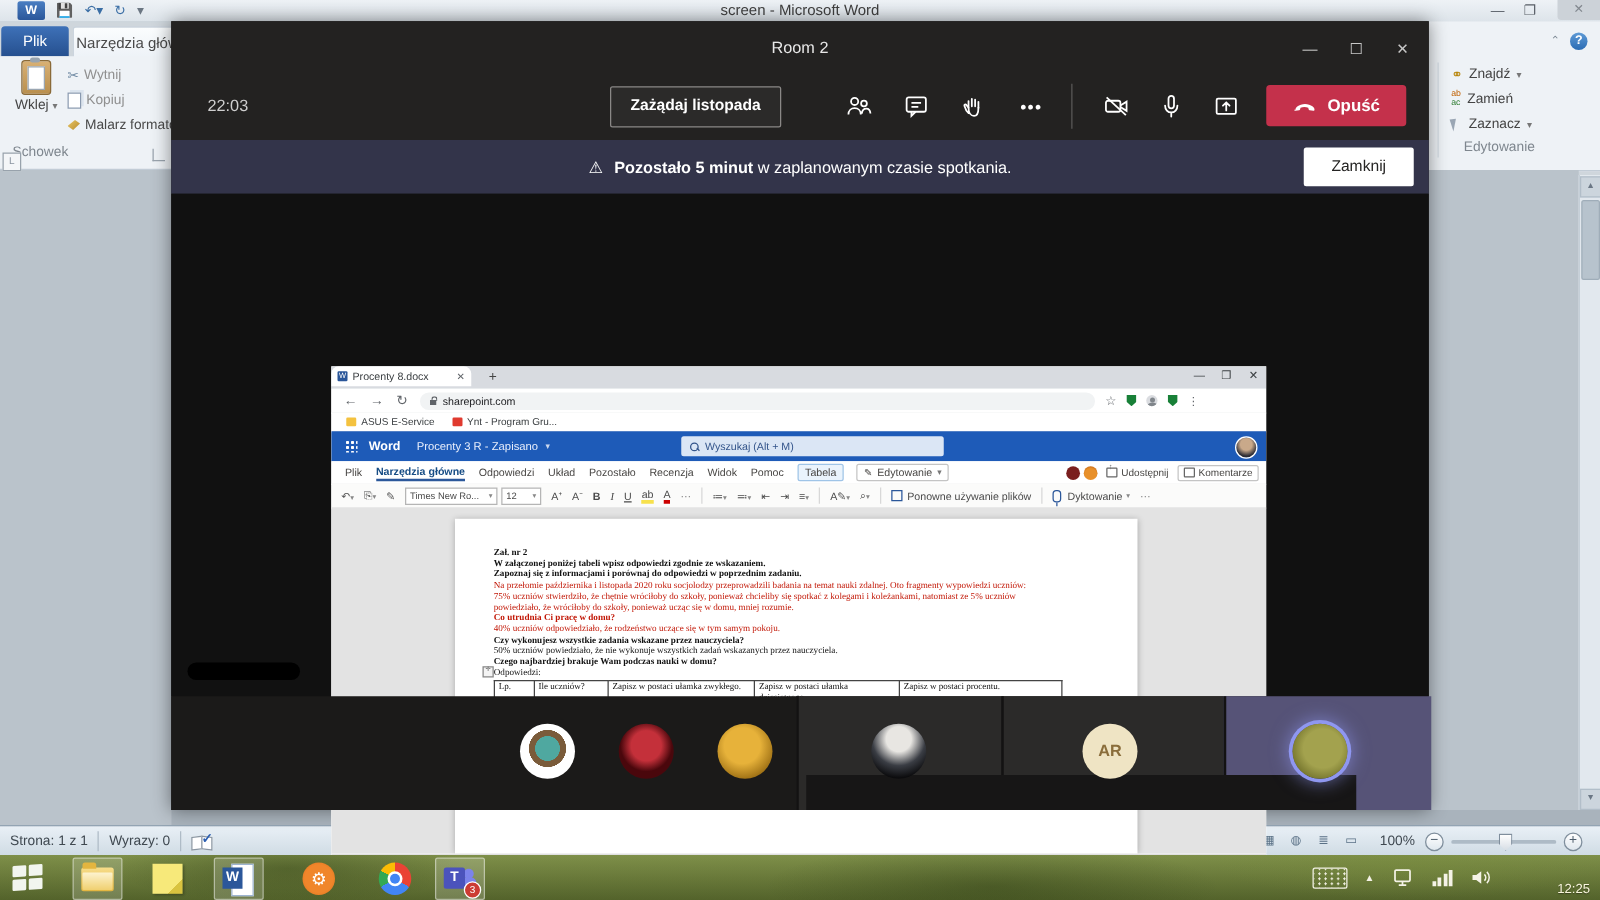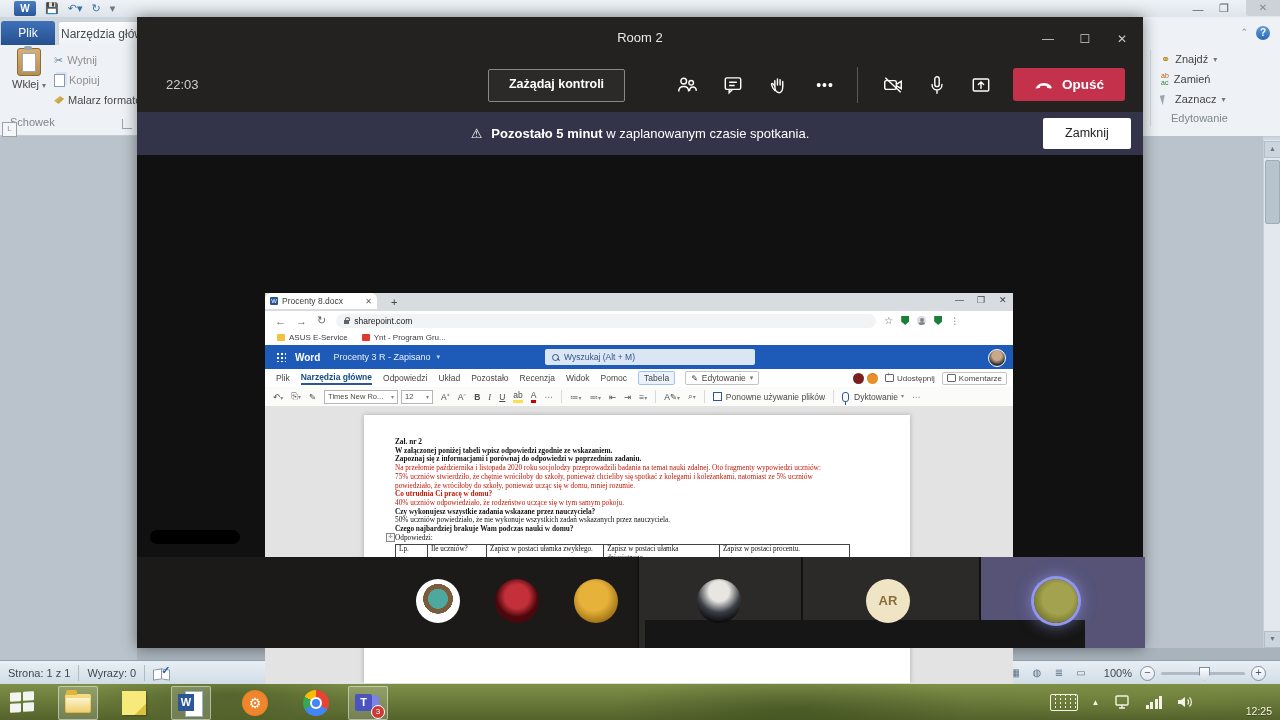--- a/index.html
+++ b/index.html
@@ -185,20 +185,21 @@
 <div id="screen">
 
   <div class="abs w-titlebar">
     <div class="abs qat">
       <span class="wicon">W</span>
       <span class="g">💾</span>
       <span class="g">↶▾</span>
       <span class="g">↻</span>
       <span class="g" style="color:#6b7682">▾</span>
     </div>
+    <div class="abs w-title ni">screen  -  Microsoft Word</div>
     <div class="abs winctl" style="left:1190px;width:16px">—</div>
     <div class="abs winctl" style="left:1216px;width:16px">❐</div>
     <div class="abs w-closeblock">✕</div>
   </div>
 
   <div class="abs tab-file">Plik</div>
   <div class="abs tab-home">Narzędzia głów</div>
 
   <div class="abs ribbon-left">
     <div class="abs paste-btn">
@@ -278,21 +279,21 @@
   </div>
 
   <div class="abs teams">
     <div class="abs t-top">
       <div class="abs t-title ni">Room 2</div>
       <div class="abs t-ctl" style="left:903px">—</div>
       <div class="abs t-ctl" style="left:940px">☐</div>
       <div class="abs t-ctl" style="left:977px">✕</div>
 
       <div class="abs t-time ni">22:03</div>
-      <div class="abs t-request">Zażądaj kontroli</div>
+      <div class="abs t-request">Zażądaj listopada</div>
 
       <div class="abs t-ic" style="left:539px">
         <svg width="22" height="22" viewBox="0 0 20 20" fill="none" stroke="#fff" stroke-width="1.3">
           <circle cx="7" cy="6.5" r="2.6"></circle>
             <circle cx="13.8" cy="8" r="2.1"></circle>
           <path d="M2.5 16c0-3 2-4.6 4.5-4.6s4.5 1.6 4.5 4.6M12.2 15.3c.3-2.3 1.6-3.5 3.3-3.5 1.6 0 2.8 1 3 3.5"></path>
         </svg>
       </div>
       <div class="abs t-ic" style="left:585px">
         <svg width="22" height="22" viewBox="0 0 20 20" fill="none" stroke="#fff" stroke-width="1.3">

